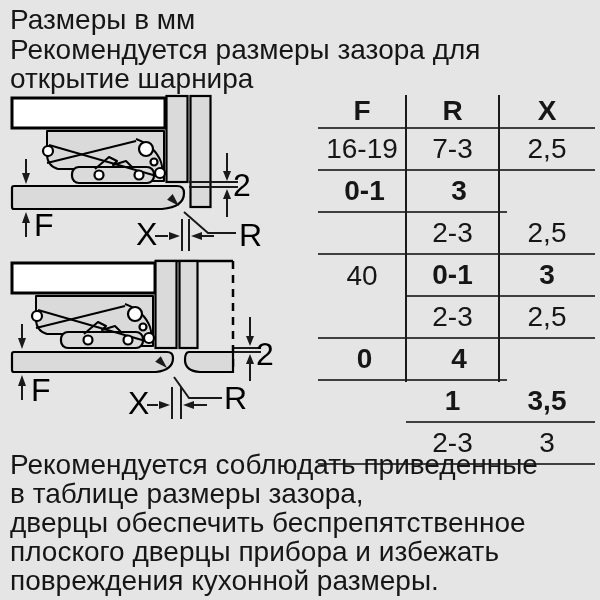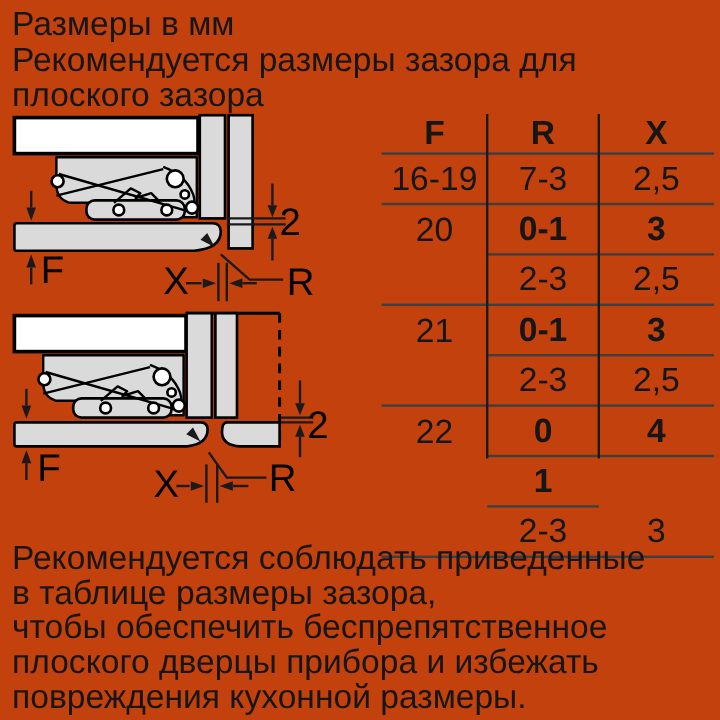--- a/index.html
+++ b/index.html
@@ -1,16 +1,16 @@
 <!DOCTYPE html>
 <html><head>
 <meta charset="utf-8">
 <style>
   html,body{margin:0;padding:0;background:#fff;}
-  .page{position:relative;width:600px;height:600px;background:#c2410c;overflow:hidden;
+  .page{position:relative;width:600px;height:600px;background:#e5e5e5;overflow:hidden;
         font-family:"Liberation Sans",sans-serif;color:#161616;}
   .tline{position:absolute;left:10px;white-space:nowrap;font-size:28px;line-height:29px;}
   .fline{position:absolute;left:10px;white-space:nowrap;font-size:28px;line-height:29px;text-align:center;}
   
   .dimtable{position:absolute;left:318px;top:95px;width:277px;height:290px;font-size:28px;}
   .trow{display:flex;box-sizing:border-box;}
   .trow.hdr{height:34px;font-weight:bold;}
   .trow.body{height:42px;}
   .trow .cell{box-sizing:border-box;text-align:center;display:flex;align-items:center;justify-content:center;}
   .trow .c1{width:88px;}
@@ -25,21 +25,21 @@
   svg text{font-family:"Liberation Sans",sans-serif;}
 </style>
 </head>
 <body>
 
 <div class="page">
 
   <div>
     <div class="tline" style="top:5px">Размеры в мм</div>
     <div class="tline" style="top:35px">Рекомендуется размеры зазора для</div>
-    <div class="tline" style="top:64px">плоского зазора</div>
+    <div class="tline" style="top:64px">открытие шарнира</div>
   </div>
 
   <svg style="position:absolute;left:0;top:90px;" width="320" height="345" viewBox="0 90 320 345" fill="none">
 
     <defs>
       <g id="hingeunit">
         <path d="M47,131 L164,131 L164,181 L74,181 L74,169 L58,169 Q47,166 47,154 Q47,140 47,131 Z" fill="#dadada" stroke="#000" stroke-width="2" stroke-linejoin="round"></path>
         <rect x="72" y="167" width="82" height="16" rx="7" fill="#dadada" stroke="#000" stroke-width="2.2"></rect>
         <path d="M49,145 L160,177" stroke="#000" stroke-width="2"></path>
         <path d="M47,163 L136,141" stroke="#000" stroke-width="2"></path>
@@ -149,56 +149,55 @@
       <div class="cell c1">F</div>
       <div class="cell c2">R</div>
       <div class="cell c3">X</div>
     </div>
     <div class="trow body full">
       <div class="cell c1">16-19</div>
       <div class="cell c2">7-3</div>
       <div class="cell c3">2,5</div>
     </div>
     <div class="trow body part">
-      <div class="cell c1">20</div>
       <div class="cell c2">0-1</div>
       <div class="cell c3">3</div>
     </div>
     <div class="trow body full">
       <div class="cell c1"></div>
       <div class="cell c2">2-3</div>
       <div class="cell c3">2,5</div>
     </div>
     <div class="trow body part">
-      <div class="cell c1">21</div>
+      <div class="cell c1">40</div>
       <div class="cell c2">0-1</div>
       <div class="cell c3">3</div>
     </div>
     <div class="trow body full">
       <div class="cell c1"></div>
       <div class="cell c2">2-3</div>
       <div class="cell c3">2,5</div>
     </div>
     <div class="trow body part">
-      <div class="cell c1">22</div>
       <div class="cell c2">0</div>
       <div class="cell c3">4</div>
     </div>
     <div class="trow body part">
       <div class="cell c1"></div>
       <div class="cell c2">1</div>
+      <div class="cell c3">3,5</div>
     </div>
     <div class="trow body full">
       <div class="cell c1"></div>
       <div class="cell c2">2-3</div>
       <div class="cell c3">3</div>
     </div>
   </div>
 
   <div>
     <div class="fline" style="top:450px">Рекомендуется соблюдать приведенные</div>
     <div class="fline" style="top:479px">в таблице размеры зазора,</div>
-    <div class="fline" style="top:508px">чтобы обеспечить беспрепятственное</div>
+    <div class="fline" style="top:508px">дверцы обеспечить беспрепятственное</div>
     <div class="fline" style="top:537px">плоского дверцы прибора и избежать</div>
     <div class="fline" style="top:566px">повреждения кухонной размеры.</div>
   </div>
 
 </div>
 
 </body></html>

